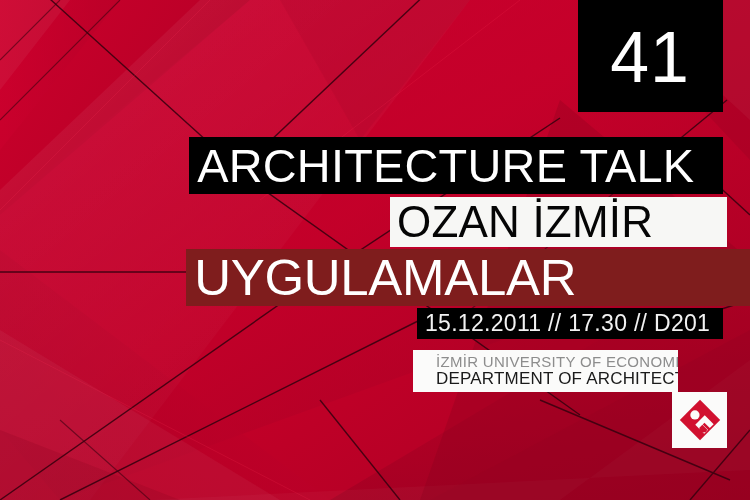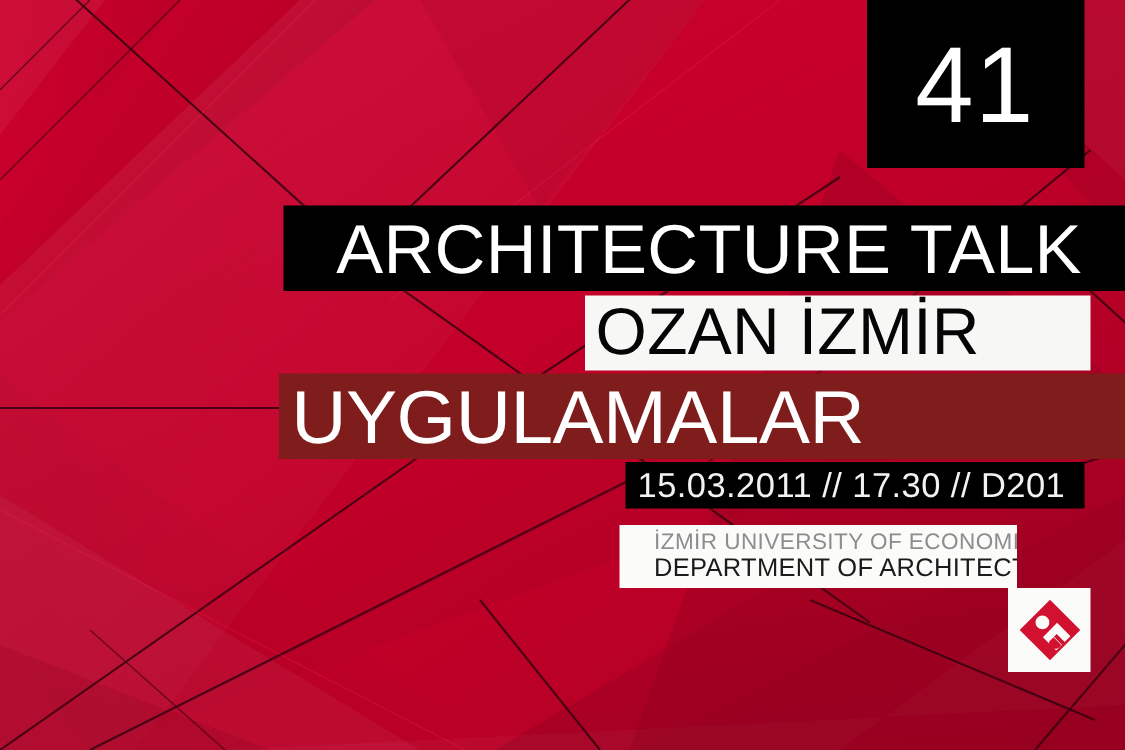--- a/index.html
+++ b/index.html
@@ -50,21 +50,20 @@
     transform: translateY(2px) scaleX(0.97);
   }
 
   #title-band {
     left: 189px;
     top: 137px;
     width: 534px;
     height: 57px;
     background: #000000;
     justify-content: flex-start;
-    padding-left: 27px;
   }
   #title-band .txt {
     color: #ffffff;
     font-size: 46px;
     font-weight: 300;
     letter-spacing: 0.2px;
     line-height: 1;
     padding-left: 8px;
     transform: scaleX(1.02);
     transform-origin: left center;
@@ -261,21 +260,21 @@
 
   <div class="band" id="speaker-band">
     <span class="txt">OZAN İZMİR</span>
   </div>
 
   <div class="band" id="topic-band">
     <span class="txt">UYGULAMALAR</span>
   </div>
 
   <div class="band" id="meta-band">
-    <span class="txt">15.03.2011 // 17.30 // D201</span>
+    <span class="txt">15.12.2011 // 17.30 // D201</span>
   </div>
 
   <div class="band" id="inst-band">
     <span class="line1">İZMİR UNIVERSITY OF ECONOMICS</span>
     <span class="line2">DEPARTMENT OF ARCHITECTURE</span>
   </div>
 
   <div id="logo-box">
     <svg width="42" height="42" viewBox="0 0 100 100">
       <g transform="rotate(45 50 50)">

